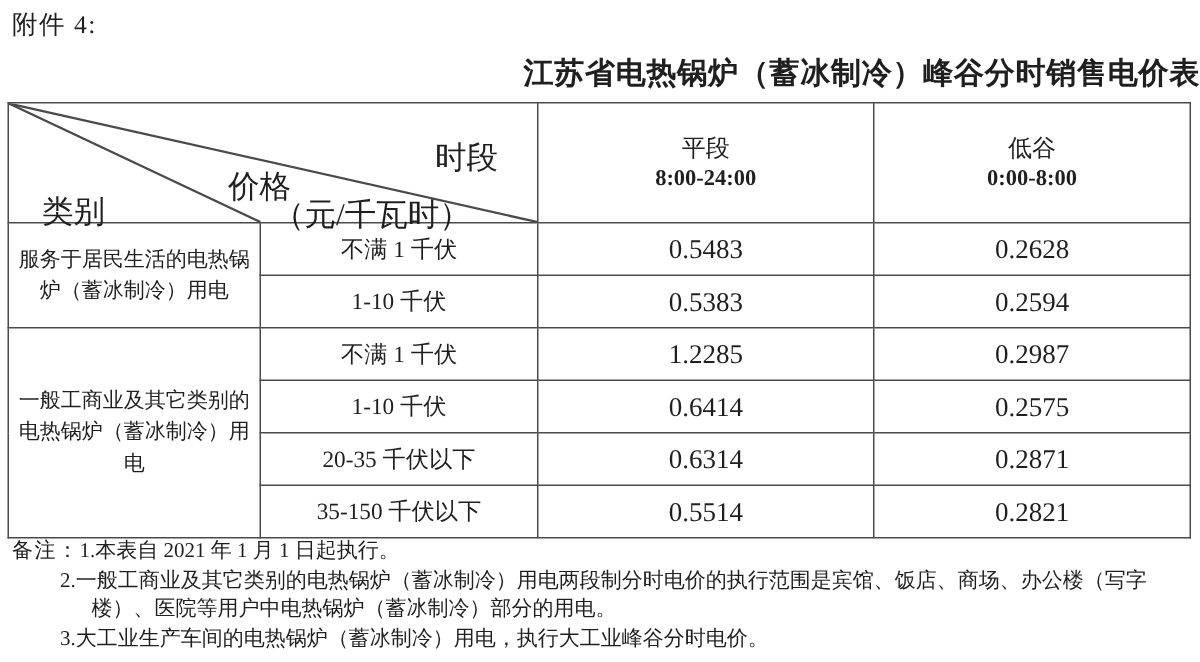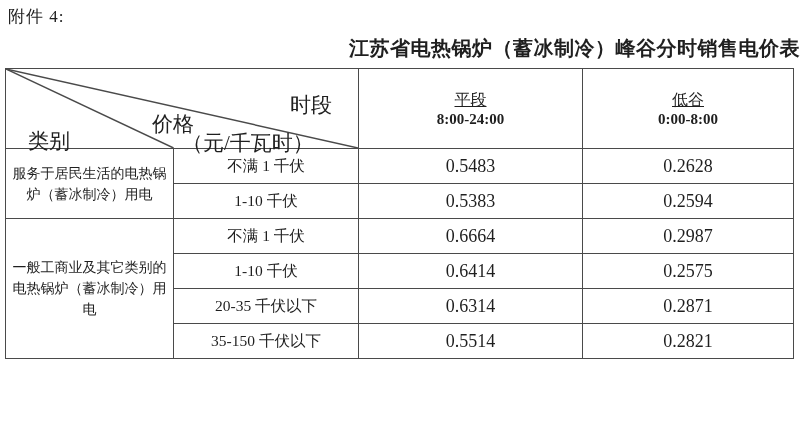--- a/index.html
+++ b/index.html
@@ -24,21 +24,21 @@
   tr.body-row{height:35px;}
 
   td.corner-cell{position:relative;padding:0;}
   .corner-cell svg{position:absolute;left:0;top:0;width:100%;height:100%;display:block;}
   .corner-cell span{position:absolute;font-size:21px;white-space:nowrap;}
   .c-period{top:22px;right:26px;}
   .c-price{top:41px;left:146px;text-align:right;}
   .c-unit{top:60px;left:176px;font-size:15px;}
   .c-category{top:58px;left:22px;}
 
-  .colhead-name{font-size:16px;line-height:21px;text-decoration:underline;}
+  .colhead-name{font-size:16px;line-height:21px;}
   .colhead-time{font-size:15px;line-height:19px;font-weight:700;}
 
   td.cat-cell{font-size:14px;line-height:21px;padding:0 4px;}
   td.voltage-cell{font-size:15.5px;}
   td.price-cell{font-size:18px;}
 
   .notes{position:absolute;left:8px;top:358px;font-size:14px;line-height:19.5px;
     color:#1f1f1f;}
   .note-first{white-space:nowrap;}
   .note-label{letter-spacing:1px;}
@@ -91,35 +91,42 @@
     </tr>
     <tr class="body-row">
       <td class="voltage-cell">1-10 千伏</td>
       <td class="price-cell">0.5383</td>
       <td class="price-cell">0.2594</td>
     </tr>
 
     <tr class="body-row">
       <td rowspan="4" class="cat-cell">一般工商业及其它类别的电热锅炉（蓄冰制冷）用电</td>
       <td class="voltage-cell">不满 1 千伏</td>
-      <td class="price-cell">0.6664</td>
+      <td class="price-cell">1.2285</td>
       <td class="price-cell">0.2987</td>
     </tr>
     <tr class="body-row">
       <td class="voltage-cell">1-10 千伏</td>
       <td class="price-cell">0.6414</td>
       <td class="price-cell">0.2575</td>
     </tr>
     <tr class="body-row">
       <td class="voltage-cell">20-35 千伏以下</td>
       <td class="price-cell">0.6314</td>
       <td class="price-cell">0.2871</td>
     </tr>
     <tr class="body-row">
       <td class="voltage-cell">35-150 千伏以下</td>
       <td class="price-cell">0.5514</td>
       <td class="price-cell">0.2821</td>
     </tr>
   </tbody>
     </table>
 
+  <div class="notes">
+    <div class="note-first">
+      <span class="note-label">备注：</span><span>1.本表自 2021 年 1 月 1 日起执行。</span>
+    </div>
+    <div class="note-item">2.一般工商业及其它类别的电热锅炉（蓄冰制冷）用电两段制分时电价的执行范围是宾馆、饭店、商场、办公楼（写字楼）、医院等用户中电热锅炉（蓄冰制冷）部分的用电。</div>
+    <div class="note-item">3.大工业生产车间的电热锅炉（蓄冰制冷）用电，执行大工业峰谷分时电价。</div>
+  </div>
 
 </div>
 
 </body></html>

